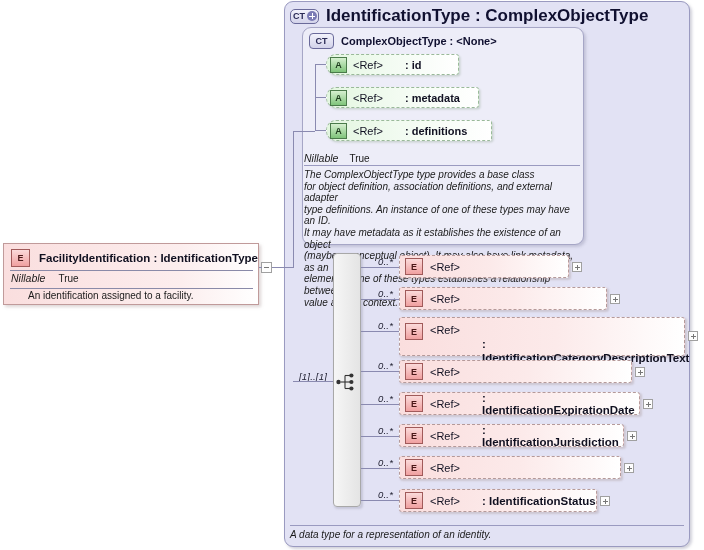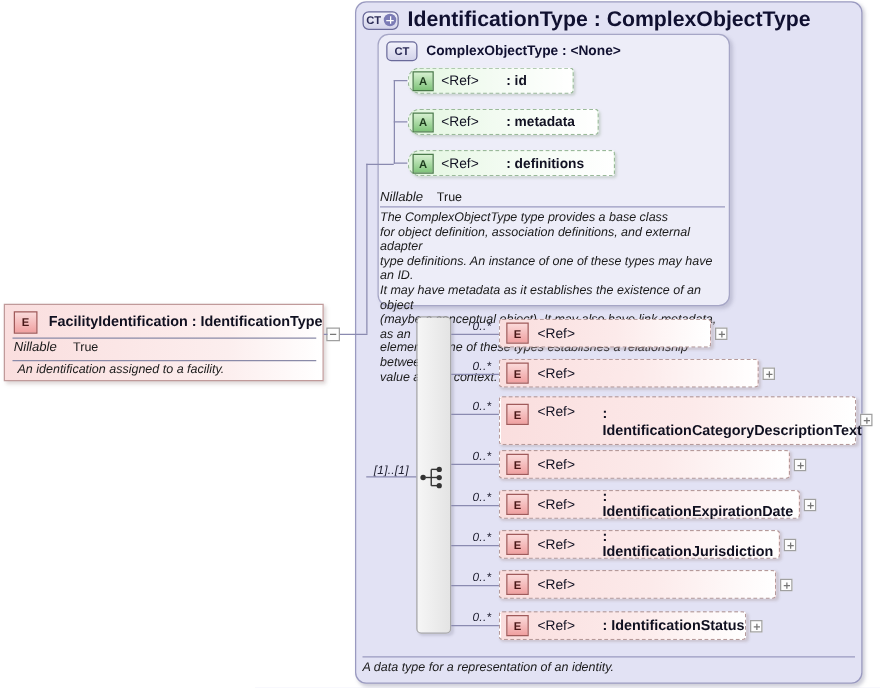--- a/index.html
+++ b/index.html
@@ -254,21 +254,21 @@
   .elem-name {
     font-size: 11.5px;
     font-weight: bold;
     color: #101020;
     margin-left: 22px;
     white-space: normal;
   }
   .elem-row.double .e-badge { margin-top: 1px; }
   .elem-row.double .ref-label { margin-top: 2px; }
   .elem-row.double .elem-name {
-    margin-top: 2px;
+    margin-top: 15px;
     width: 178px;
     line-height: 14px;
   }
 
   .occurs {
     position: absolute;
     font-size: 9.5px;
     font-style: italic;
     color: #222233;
     letter-spacing: 0.2px;
@@ -352,24 +352,23 @@
   }
   #left-sep2 {
     position: absolute;
     left: 6px;
     top: 44px;
     width: 243px;
     border-top: 1px solid #8a8aa8;
   }
   #left-doc {
     position: absolute;
-    left: 10px;
+    left: 24px;
     top: 46px;
     font-size: 10px;
-    font-style: italic;
     color: #1a1a1a;
   }
 
   
   .minus-box {
     position: absolute;
     width: 11px;
     height: 11px;
     border: 1px solid #a0a0a0;
     background: #fdfdfd;

